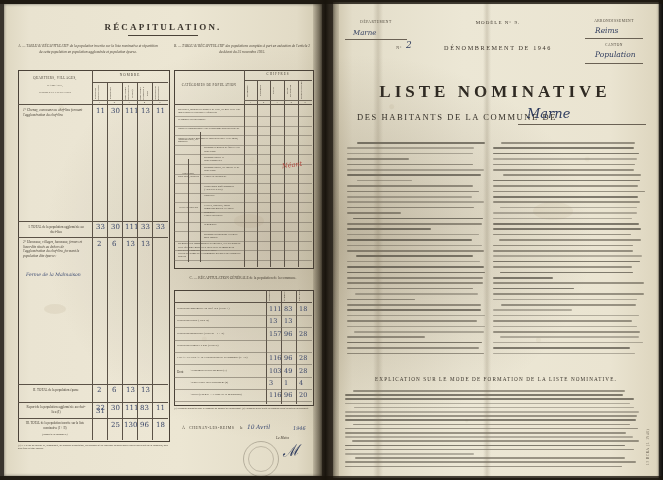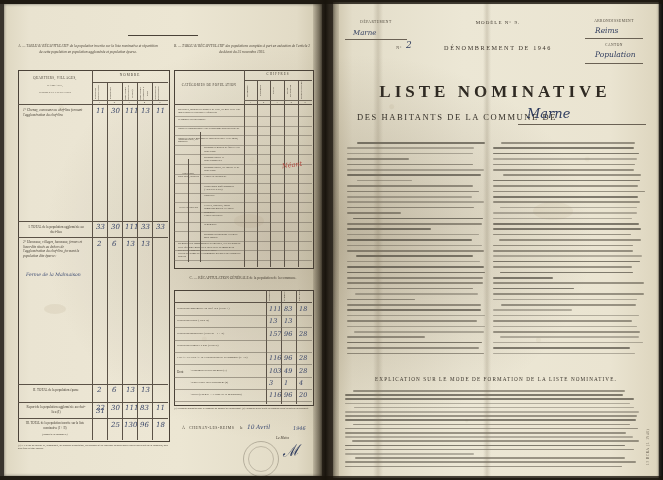--- a/index.html
+++ b/index.html
@@ -56,21 +56,21 @@
 
   .frame{position:absolute;border:1px solid #4a4238;background:rgba(255,255,255,.06);}
   .vline{position:absolute;width:1px;background:#5b5247;}
   .hline{position:absolute;height:1px;background:#5b5247;}
   .thin{background:#6e6659;}
 
   .colhdr{position:absolute;font-size:2.9px;line-height:3.4px;color:#4a4237;
     writing-mode:vertical-rl;transform:rotate(180deg);text-align:center;letter-spacing:.2px;}
   .rowlbl{position:absolute;font-size:3.5px;line-height:4.6px;color:#433c32;}
   .rowlbl.it{font-style:italic;}
-  .num{position:absolute;font-family:"DejaVu Serif", serif;font-style:italic;
+  .num{position:absolute;font-family:"DejaVu Serif", serif;
     font-size:7px;color:#3a4668;}
 
   .neant{position:absolute;font-family:"DejaVu Serif",serif;font-style:italic;
     font-size:6.5px;color:#b2453c;transform:rotate(-7deg);}
 
   .stamp{position:absolute;width:34px;height:34px;border-radius:50%;
     border:1.6px solid rgba(70,62,50,.55);opacity:.55;}
   .stamp:after{content:"";position:absolute;left:4px;top:4px;right:4px;bottom:4px;
     border-radius:50%;border:1px solid rgba(70,62,50,.45);}
   .sig{position:absolute;font-family:"DejaVu Serif",serif;font-style:italic;
@@ -100,20 +100,21 @@
 </style>
 </head>
 <body>
 
 <div class="scan">
 
   <div class="page page-left">
     <div class="grain"></div>
     <div class="l-wrap">
 
+      <div class="recap-title">RÉCAPITULATION.</div>
       <div class="recap-rule"></div>
 
       <div class="tbl-caption" style="left:14px;top:40px;width:140px;">A. — TABLEAU RÉCAPITULATIF de la population inscrite sur la liste nominative et répartition de cette population en population agglomérée et population éparse.</div>
 
       <div class="tbl-caption" style="left:168px;top:40px;width:140px;">B. — TABLEAU RÉCAPITULATIF des populations comptées à part en exécution de l'article 2 du décret du 25 novembre 1935.</div>
 
       <div class="frame" style="left:14px;top:66px;width:150px;height:370px;"></div>
 
       <div class="hline" style="left:14px;top:100px;width:150px;"></div>
       <div class="hline" style="left:88px;top:78px;width:76px;"></div>

